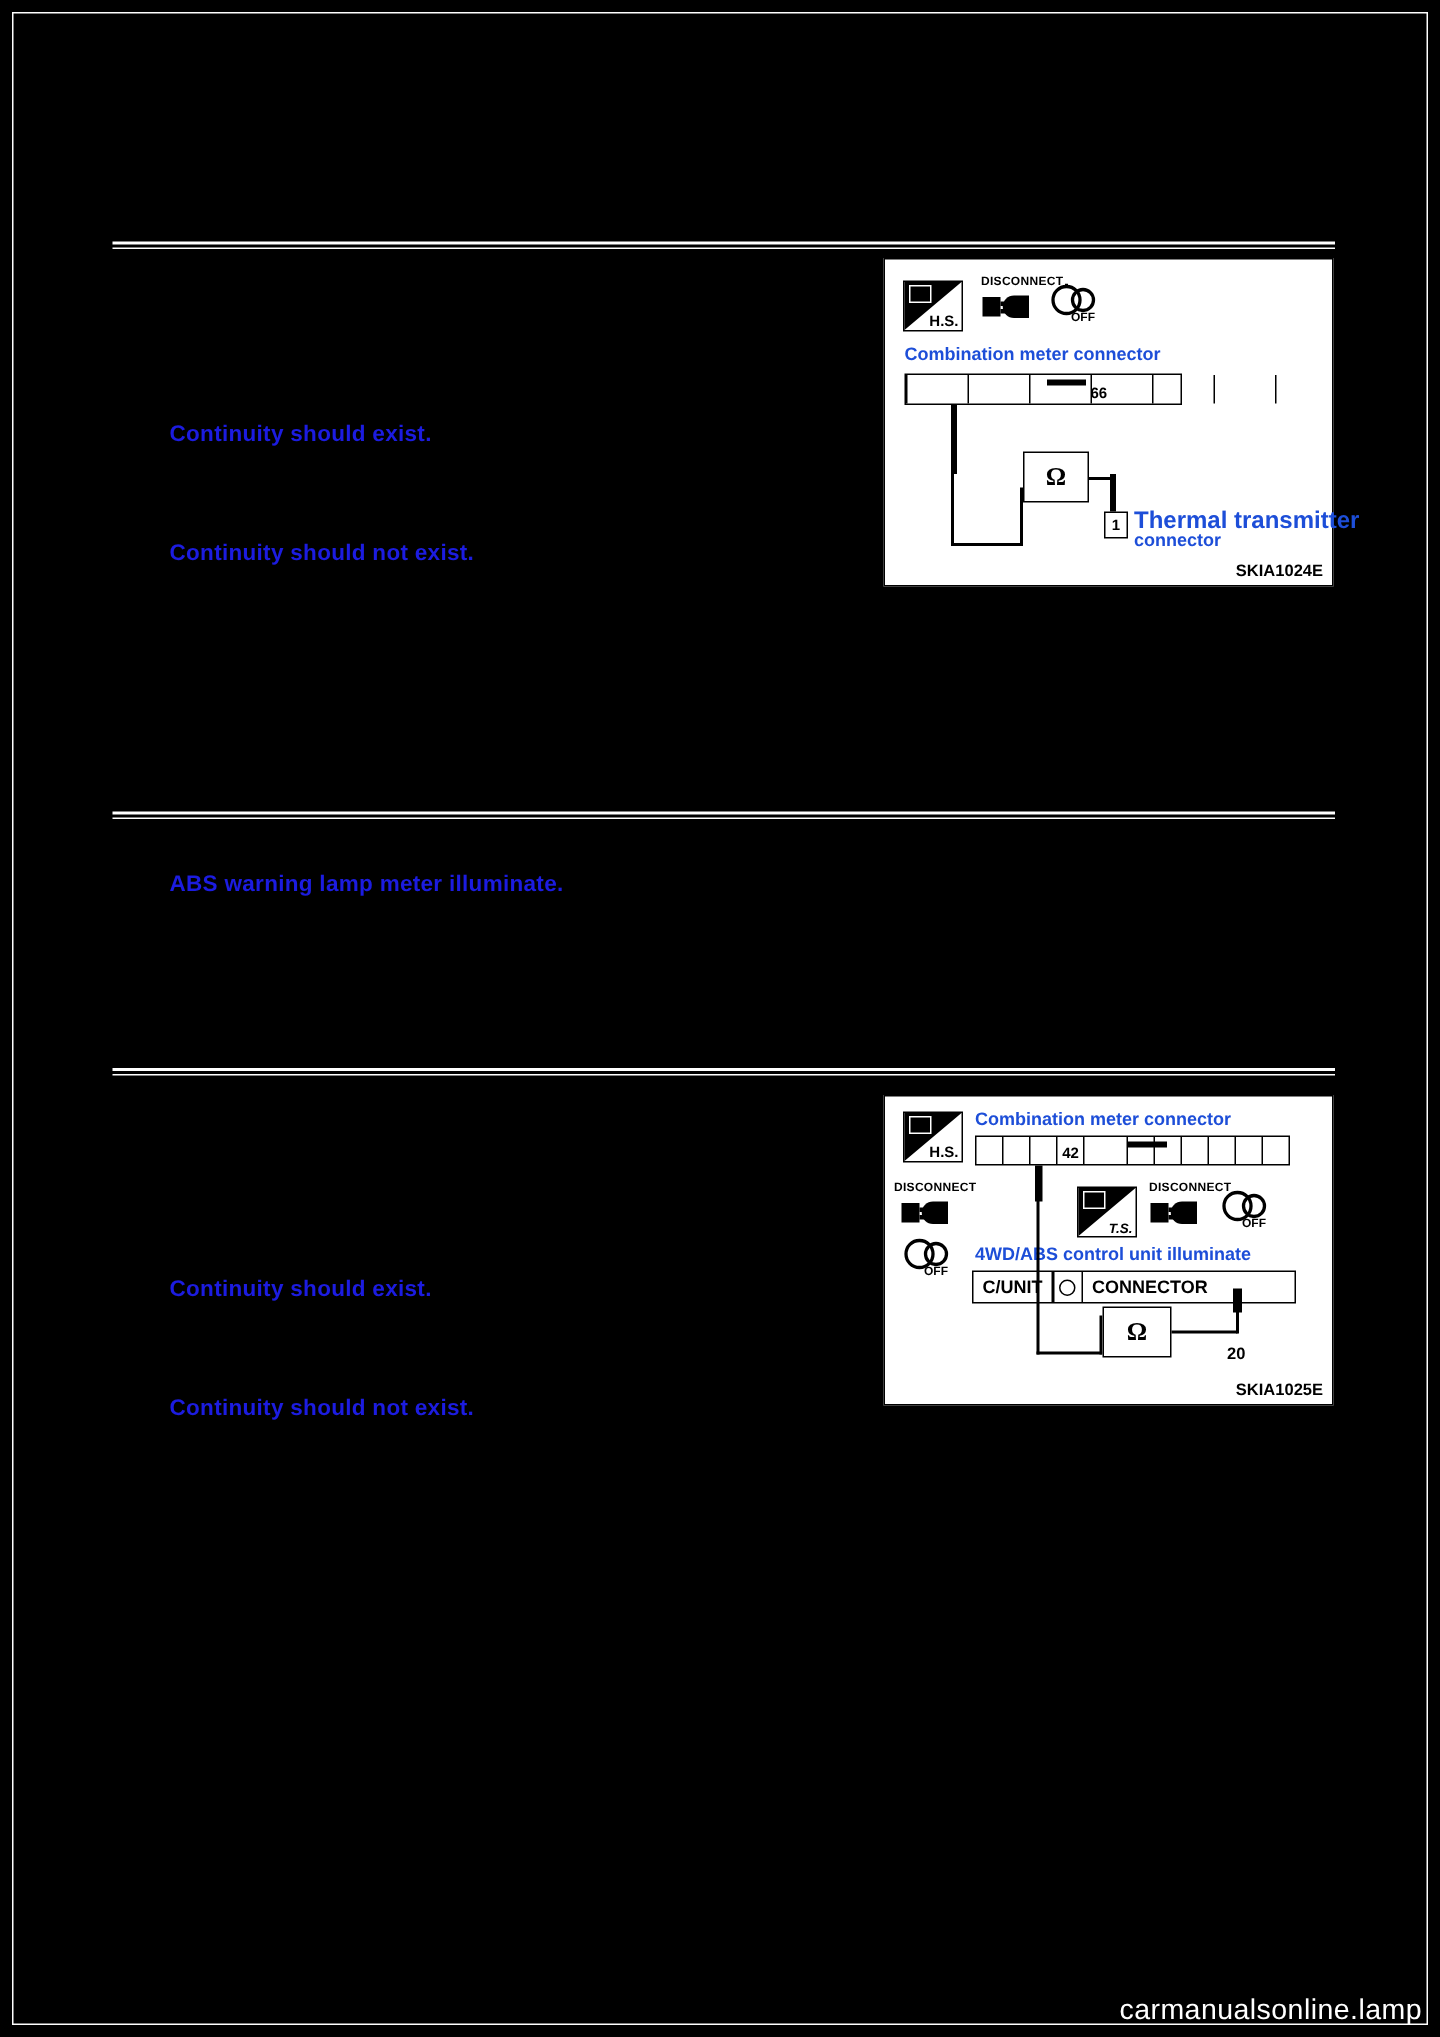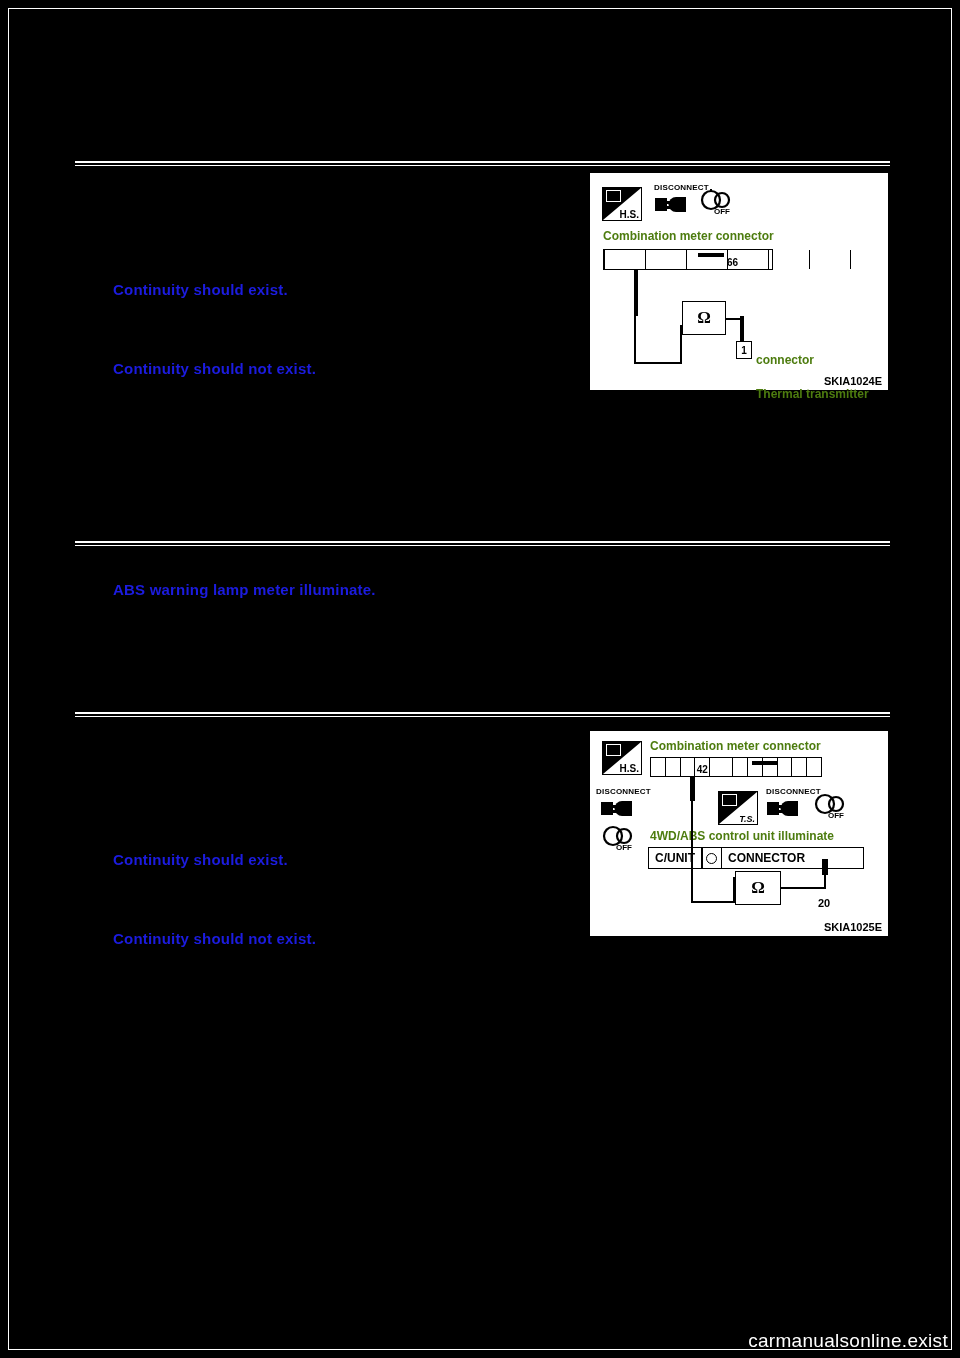--- a/index.html
+++ b/index.html
@@ -73,21 +73,21 @@
     bottom: 3px;
     font-size: 11px;
     font-weight: bold;
     font-family: "Liberation Sans", sans-serif;
     color: #000;
   }
   .fig-label {
     position: absolute;
     font-size: 12px;
     font-weight: bold;
-    color: #4d7c0f;
+    color: #1d4ed8;
     white-space: nowrap;
     font-family: "Liberation Sans", sans-serif;
   }
   .hs-badge {
     position: absolute;
     width: 40px; height: 34px;
     border: 1.5px solid #000;
     box-sizing: border-box;
     background: #fff;
   }
@@ -265,21 +265,21 @@
 
       <svg class="off-icon" style="left:108px; top:16px;" viewBox="0 0 34 26">
         <circle cx="13" cy="11" r="9" fill="none" stroke="#000" stroke-width="2.2"></circle>
         <circle cx="24" cy="11" r="7" fill="none" stroke="#000" stroke-width="2.2"></circle>
         <path d="M13 2 l0 -2" stroke="#000" stroke-width="2"></path>
         <text x="16" y="25" font-size="8" font-family="Liberation Sans, sans-serif" font-weight="bold" fill="#000">OFF</text>
       </svg>
 
       <div class="fig-label" style="left:13px; top:56px;">Combination meter connector</div>
 
-      <div class="conn-strip" style="left:13px; top:76px; width:170px; height:21px;gap:40px;">
+      <div class="conn-strip" style="left:13px; top:76px; width:185px; height:21px;gap:40px;">
         <div class="cell"></div>
         <div class="cell"></div>
         <div class="cell"></div>
         <div class="cell">
             <span>66</span>
           </div>
         <div class="cell" style="flex:1.6 1 auto; border-right:1px solid #000;"></div>
         <div class="cell"></div>
         <div class="cell"></div>
         <div class="cell"></div>
@@ -299,39 +299,39 @@
         <span>Ω</span>
       </div>
 
       <div class="wire" style="left:150px; top:145px; width:2px; height:22px;"></div>
       <div class="wire" style="left:136px; top:145px; width:16px; height:2px;"></div>
       <div class="wire" style="left:150px; top:143px; width:4px; height:26px;"></div>
 
       <div class="small-conn" style="left:146px; top:168px; width:16px; height:18px;">
         <span style="position:absolute;left:0;right:0;top:3px;font-size:10px;">1</span>
       </div>
-      <div class="fig-label" style="left:166px; top:166px; font-size:12px;margin-top:48px;">Thermal transmitter</div>
+      <div class="fig-label" style="left:166px; top:166px; font-size:16px;">Thermal transmitter</div>
       <div class="fig-label" style="left:166px; top:180px; font-size:12px;">connector</div>
 
       <div class="fig-code">SKIA1024E</div>
     </div>
   </div>
 
   <div class="figure" style="left:589px; top:730px; width:300px; height:207px;">
     <div class="fig-inner">
 
       <div class="hs-badge" style="left:12px; top:10px;">
         <div class="tri"></div>
         <div class="glyph"></div>
         <div class="txt">H.S.</div>
       </div>
 
       <div class="fig-label" style="left:60px; top:8px;">Combination meter connector</div>
 
-      <div class="conn-strip" style="left:60px; top:26px; width:172px; height:20px;">
+      <div class="conn-strip" style="left:60px; top:26px; width:210px; height:20px;">
         <div class="cell"></div>
         <div class="cell"></div>
         <div class="cell"></div>
         <div class="cell">
             <span>42</span>
           </div>
         <div class="cell" style="flex:1.6 1 auto;"></div>
         <div class="cell"></div>
         <div class="cell"></div>
         <div class="cell"></div>
@@ -401,14 +401,14 @@
       </div>
 
       <div class="wire" style="left:191px; top:156px; width:44px; height:2px;"></div>
       <div class="wire" style="left:234px; top:136px; width:2px; height:22px;"></div>
       <div class="wire" style="left:232px; top:128px; width:6px; height:16px;"></div>
 
       <div class="fig-code">SKIA1025E</div>
     </div>
   </div>
 
-  <div class="watermark">carmanualsonline.exist</div>
+  <div class="watermark">carmanualsonline.lamp</div>
 </div>
 
 </body></html>

